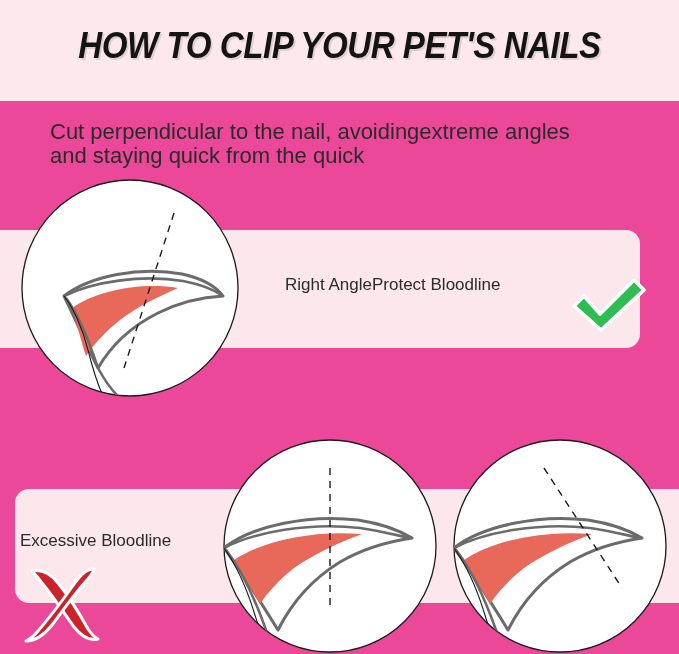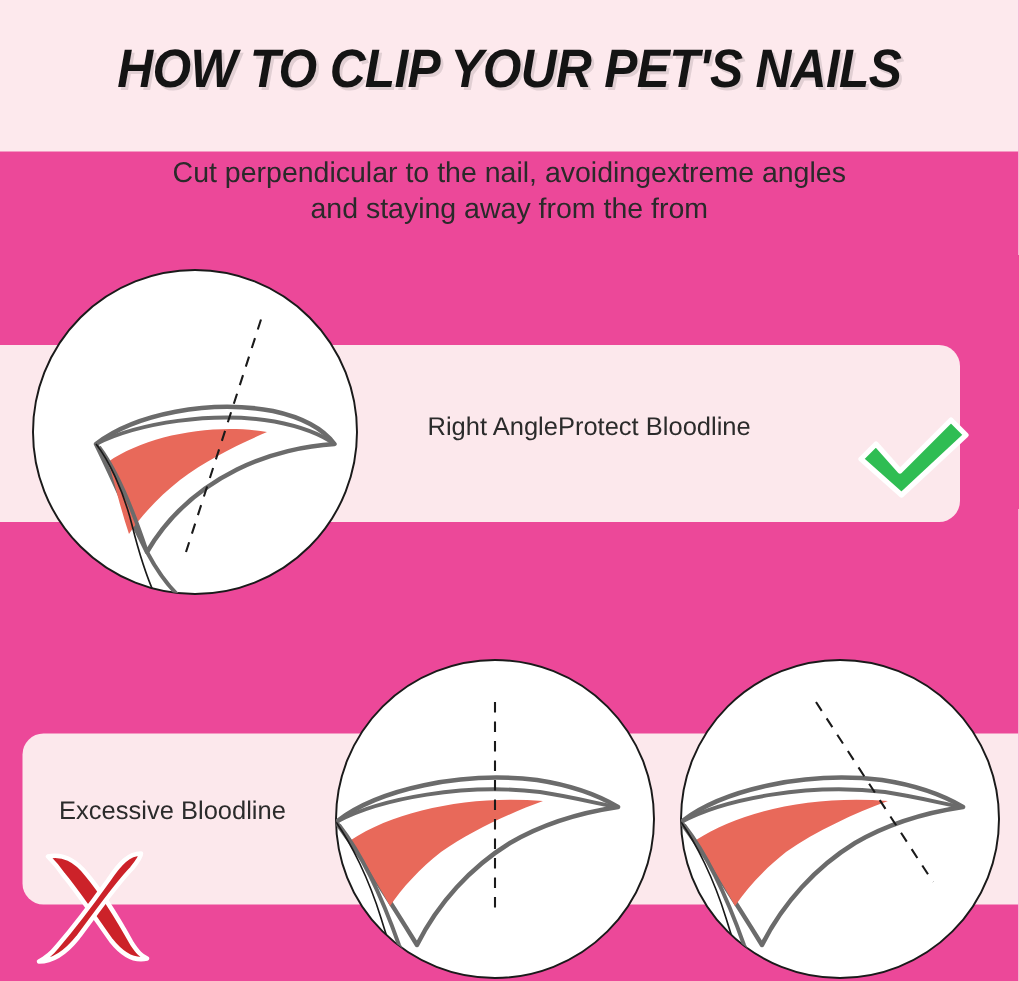--- a/index.html
+++ b/index.html
@@ -42,24 +42,23 @@
     transform: scaleX(0.92);
     transform-origin: center;
     text-shadow: 2px 2px 0 rgba(190,175,180,0.45);
     white-space: nowrap;
   }
 
   
   .subtitle {
     position: absolute;
     left: 50px;
-    top: 104px;
+    top: 120px;
     width: 579px;
-    text-align: center;
-    font-size: 19px;
+    font-size: 22px;
     line-height: 24px;
     color: #2a2a2a;
     font-weight: 400;
   }
 
   
   .band-top {
     position: absolute;
     left: 0;
     top: 230px;
@@ -92,21 +91,21 @@
     font-size: 17px;
     color: #2b2b2b;
     white-space: nowrap;
     text-align: center;
   }
   .row2-text {
     position: absolute;
     left: 20px;
     top: 528px;
     width: 190px;
-    text-align: center;
+    text-align: left;
     font-size: 17px;
     line-height: 25px;
     color: #2b2b2b;
   }
 
   
   .check-mark {
     position: absolute;
     left: 570px;
     top: 278px;
@@ -120,21 +119,21 @@
 </head>
 <body>
 
 <div id="page">
 
   <div class="header-band"></div>
   <div class="title">HOW TO CLIP YOUR PET'S NAILS</div>
 
   <div class="subtitle">
     <span>Cut perpendicular to the nail, avoidingextreme angles</span><br>
-    <span>and staying away from the from</span>
+    <span>and staying quick from the quick</span>
   </div>
 
   <div class="band-top"></div>
 
   <div class="band-bottom"></div>
 
   <div class="nail-circle" style="left:20px; top:178px;">
     <svg width="220" height="220" viewBox="0 0 220 220" xmlns="http://www.w3.org/2000/svg">
       <defs>
         <clipPath id="clip1">

